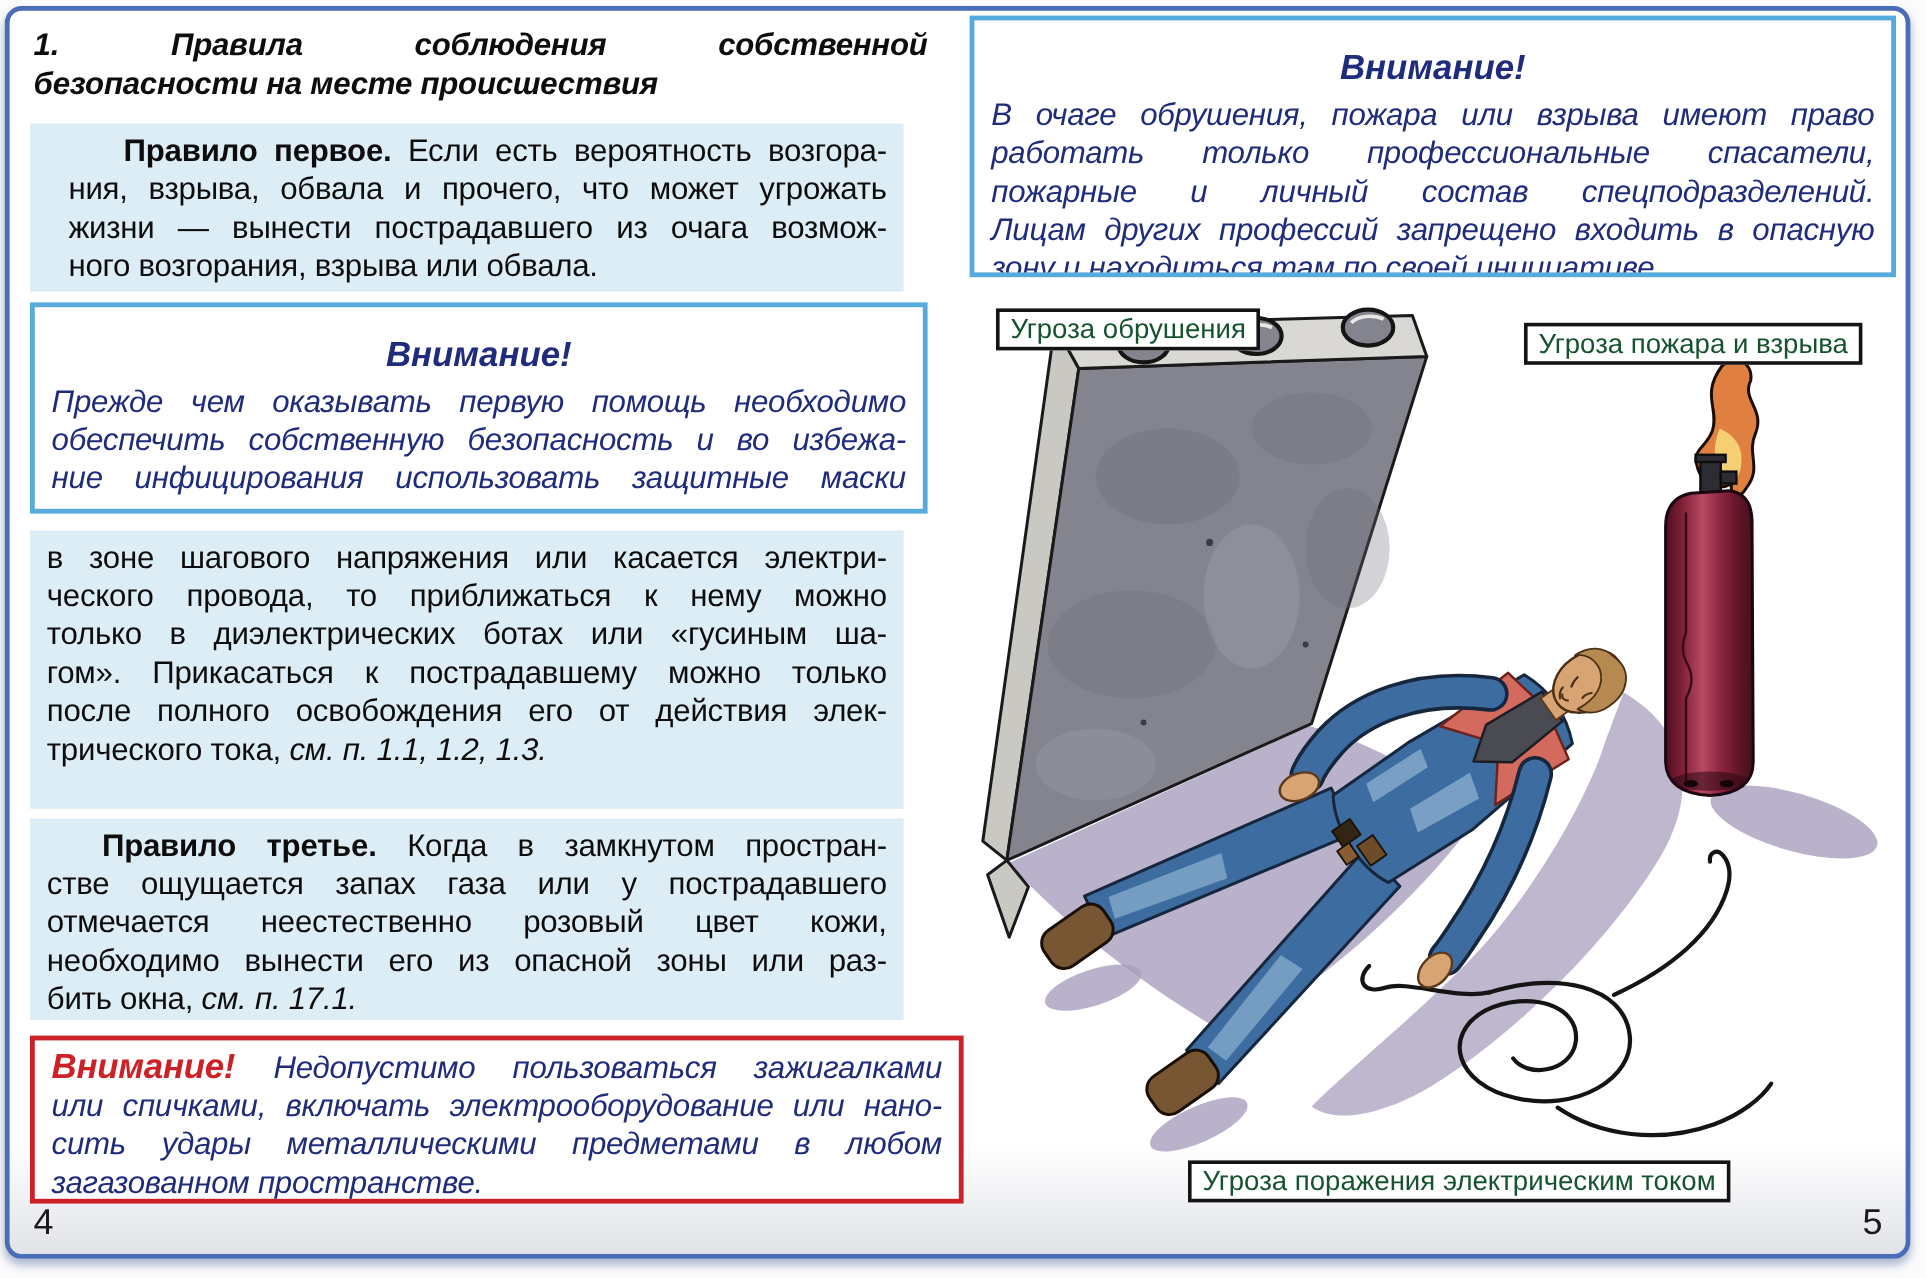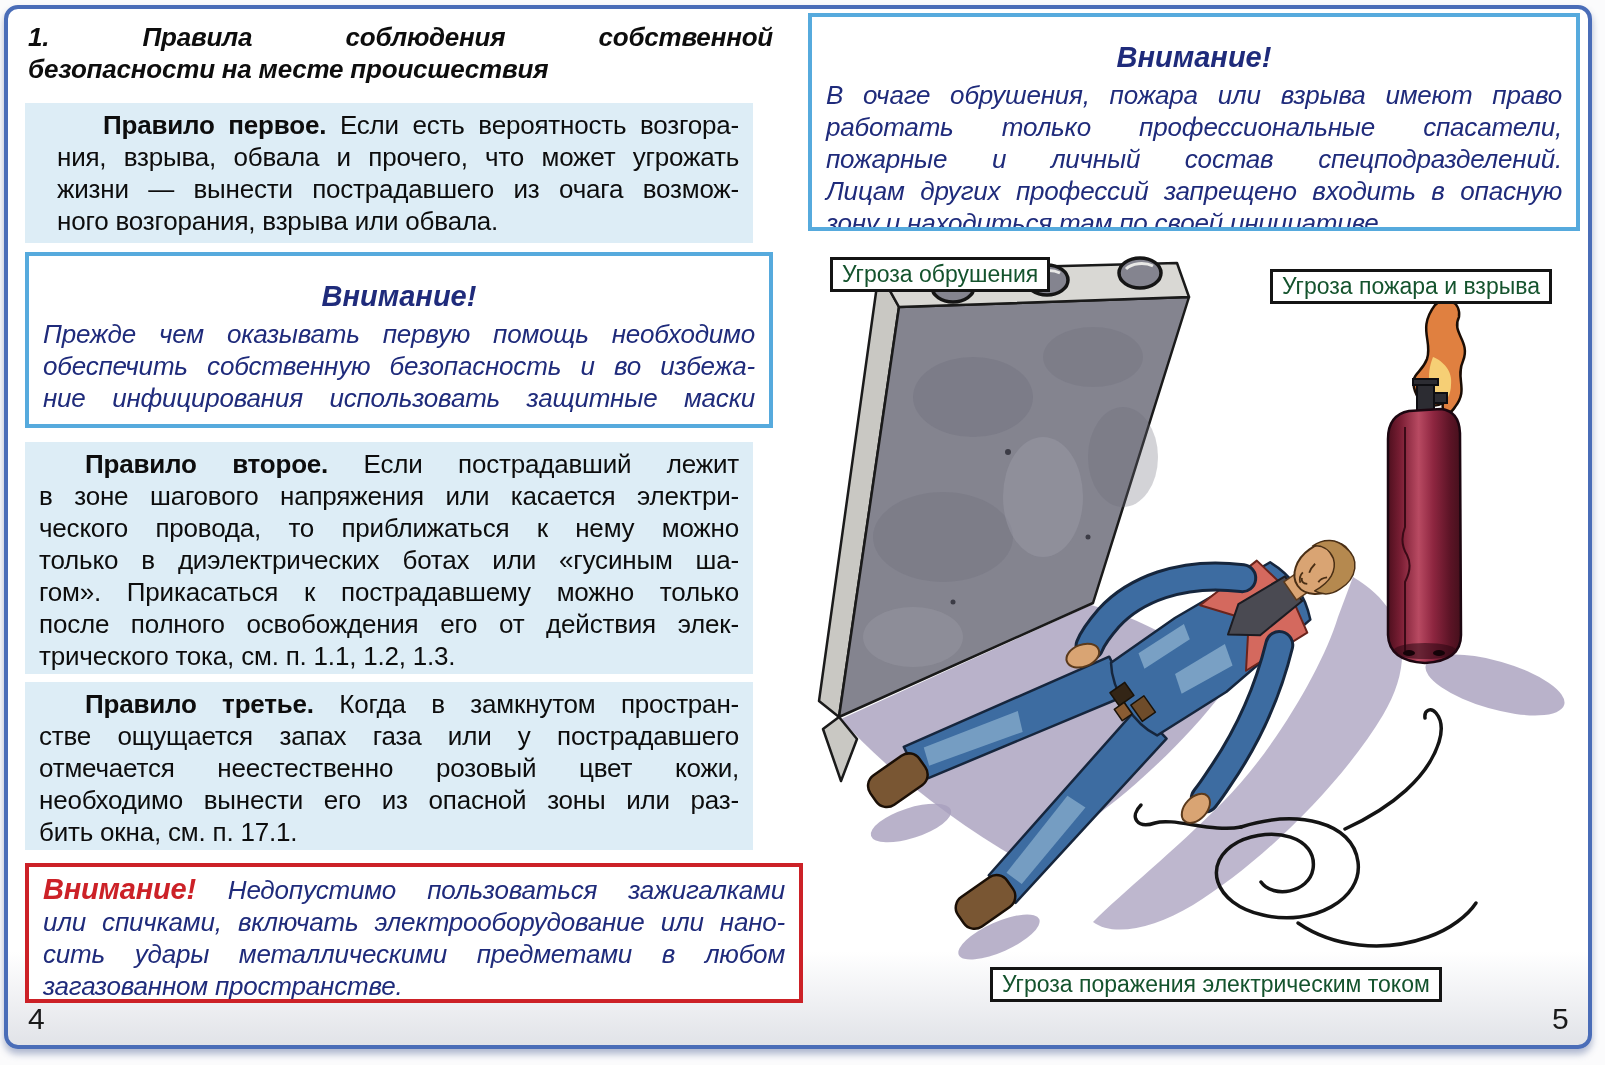--- a/index.html
+++ b/index.html
@@ -13,21 +13,21 @@
   .blueblock{background:var(--light-blue-bg);padding:6px 14px;box-sizing:border-box;overflow:hidden;}
   .attbox{background:#fff;border:4px solid var(--box-border-blue);padding:20px 14px;box-sizing:border-box;overflow:hidden;}
   .attbox.red{border-color:var(--box-border-red);}
   .att-heading{text-align:center;font-size:29px;line-height:36px;font-weight:bold;font-style:italic;color:var(--navy);margin:2px 0 4px 0;}
   .jline{font-size:26px;line-height:32px;color:#0d0d0d;text-align:justify;text-align-last:justify;letter-spacing:-.2px;white-space:normal;}
   .jline.last{text-align-last:left;}
   .jline.ind span:first-child{padding-left:46px;}
   .navytext .jline{color:var(--navy);}
   .italic .jline{font-style:italic;}
   .jline .b{font-weight:bold;}
-  .jline .i{margin-top:24px;}
+  .jline .i{font-style:italic;margin-top:24px;}
   .jline .red{color:var(--box-border-red);font-weight:bold;font-size:29px;}
   .pagenum{font-size:30px;color:#1a1a1a;}
   .ill-label{position:absolute;background:#fff;border:3px solid #141414;color:#14532d;
     font-size:23px;line-height:27px;padding:1px 9px;white-space:nowrap;}
 </style>
 </head>
 <body>
 
 <div class="spread">
 
@@ -47,21 +47,20 @@
     <div class="att-heading">Внимание!</div>
     <div>
         <div class="jline"><span>Прежде чем оказывать первую помощь необходимо</span></div>
         <div class="jline"><span>обеспечить собственную безопасность и во избежа-</span></div>
         <div class="jline"><span>ние инфицирования использовать защитные маски</span></div>
         <div class="jline last"><span>и резиновые перчатки.</span></div>
       </div>
   </div>
 
   <div class="abs blueblock" style="left:17px;top:433px;width:728px;height:232px;">
-      <div class="jline ind"><span class="b">Правило второе. </span><span>Если пострадавший лежит</span></div>
       <div class="jline"><span>в зоне шагового напряжения или касается электри-</span></div>
       <div class="jline"><span>ческого провода, то приближаться к нему можно</span></div>
       <div class="jline"><span>только в диэлектрических ботах или «гусиным ша-</span></div>
       <div class="jline"><span>гом». Прикасаться к пострадавшему можно только</span></div>
       <div class="jline"><span>после полного освобождения его от действия элек-</span></div>
       <div class="jline last"><span>трического тока, </span><span class="i">см. п. 1.1, 1.2, 1.3.</span></div>
     </div>
 
   <div class="abs blueblock" style="left:17px;top:673px;width:728px;height:168px;">
       <div class="jline ind"><span class="b">Правило третье. </span><span>Когда в замкнутом простран-</span></div>

